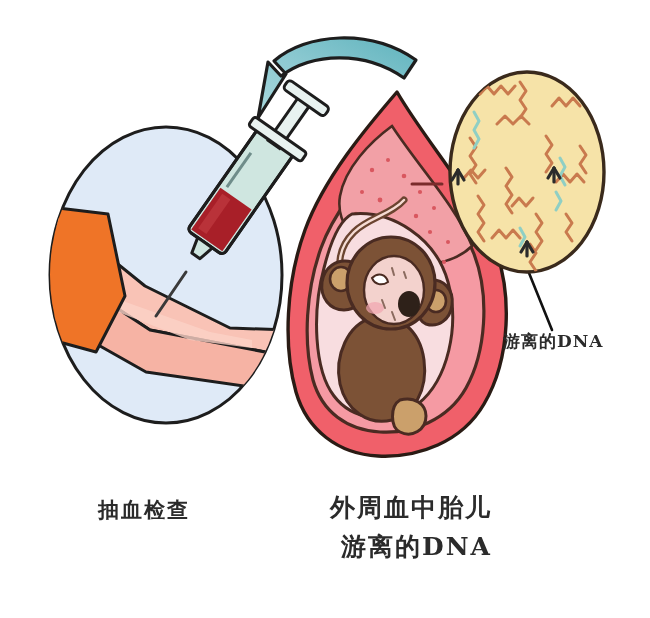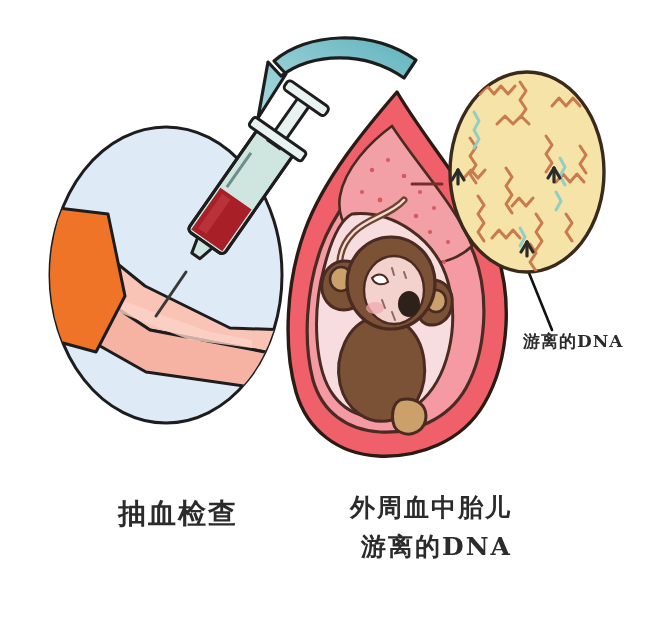--- a/index.html
+++ b/index.html
@@ -27,26 +27,25 @@
     height: 618px;
   }
   .cap {
     position: absolute;
     color: #2b2b2b;
     font-family: "DejaVu Serif", "Liberation Serif", serif;
     font-weight: 700;
     letter-spacing: 2px;
     white-space: nowrap;
     line-height: 1.22;
-    margin-left: 20px;
   }
   #caption-left {
     left: 98px;
     top: 497px;
-    font-size: 28px;
+    font-size: 21px;
   }
   #caption-right {
     left: 330px;
     top: 493px;
     font-size: 25px;
     text-align: right;
   }
   #caption-right .l2 { display: block; margin-top: 8px; }
   #callout-label {
     left: 503px;

